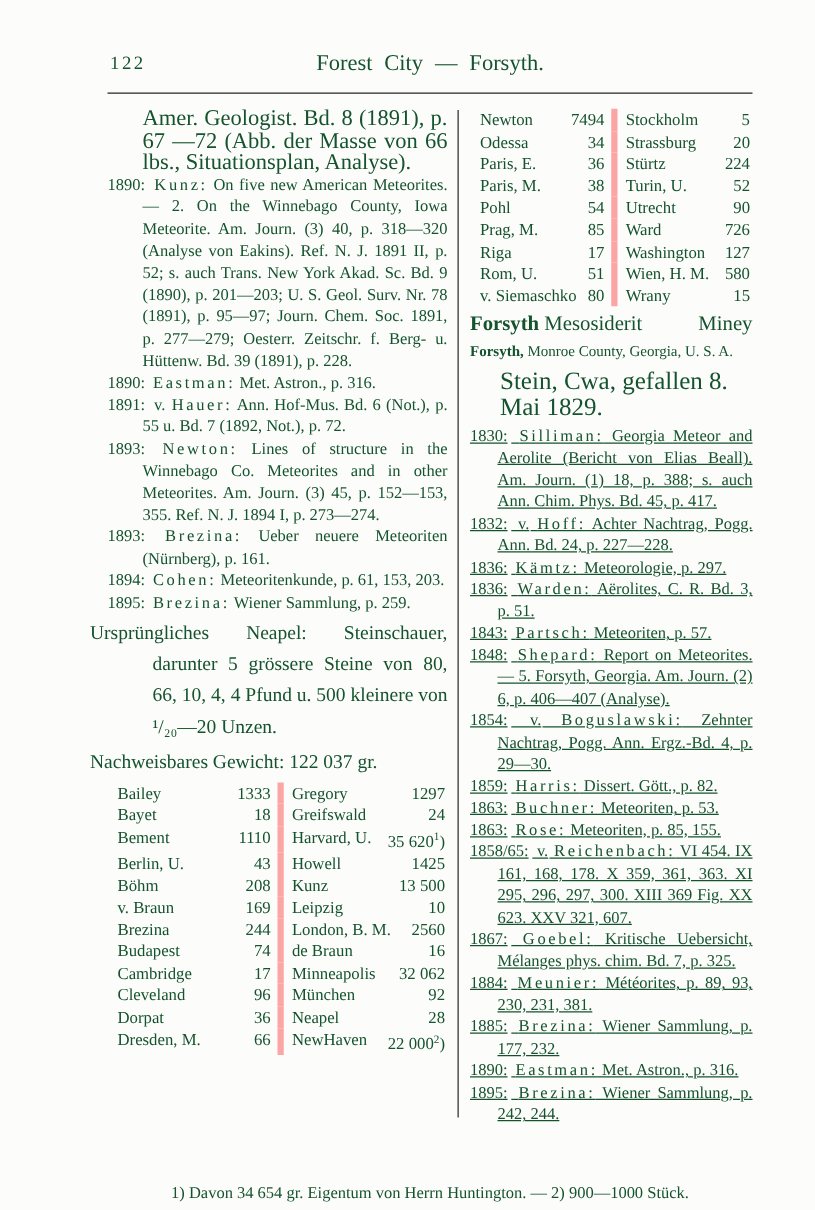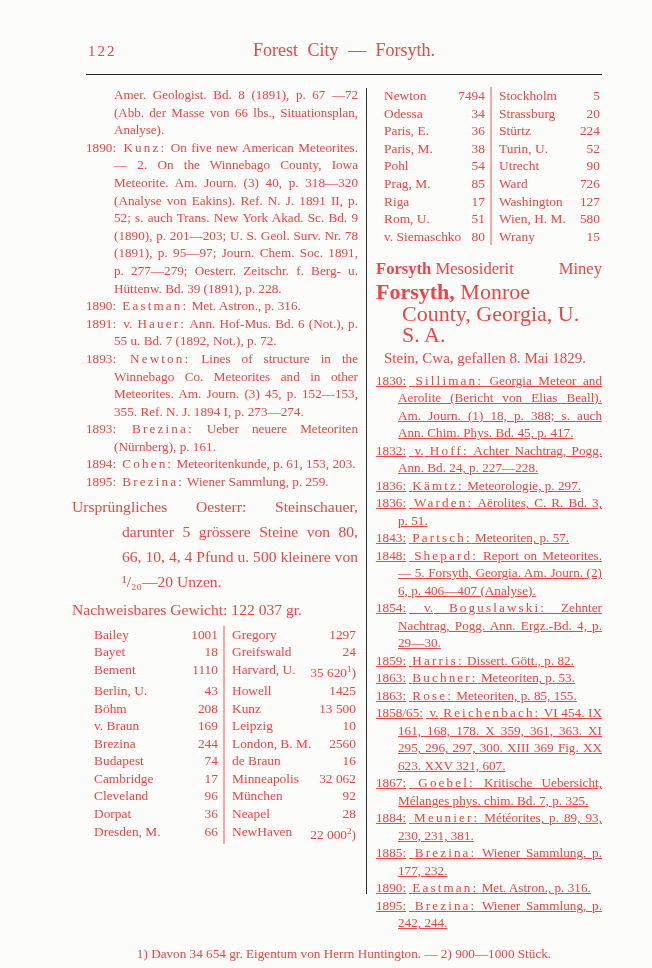--- a/index.html
+++ b/index.html
@@ -1,54 +1,54 @@
 <!DOCTYPE html>
 <html><head>
 <meta charset="utf-8">
 <style>
   html,body{margin:0;padding:0;background:#e8e8e6;}
   .page{
     position:relative;
     width:652px;height:968px;
     margin:0 auto;
     background:#fcfcfa;
-    color:#ef4444;
+    color:#14532d;
     font-family:"Liberation Serif","DejaVu Serif",serif;
     overflow:hidden;
   }
   
   .hdr{position:absolute;top:40px;left:86px;right:50px;height:26px;}
   .pageno{position:absolute;left:2px;top:3px;font-size:15px;letter-spacing:2px;}
   .runtitle{position:absolute;left:0;right:0;top:0;text-align:center;font-size:18px;word-spacing:5px;}
   .hrule{position:absolute;top:74px;left:86px;right:50px;border-top:1.6px solid #242424;}
   
   .cols{position:absolute;top:86px;left:86px;right:50px;display:flex;align-items:flex-start;}
   .colL{width:272px;}
   .colR{width:226px;}
   .vdiv{width:0;border-left:1px solid #2e2e2e;height:806px;margin:2px 9px 0 8px;}
   
-  .cont{font-size:13px;line-height:17.6px;text-align:justify;margin:0;padding-left:28px;}
+  .cont{font-size:18px;line-height:17.6px;text-align:justify;margin:0;padding-left:28px;}
   .entry{font-size:13.2px;line-height:17.6px;text-align:justify;margin:0;padding-left:28px;text-indent:-28px;}
   .colR .entry{padding-left:22px;text-indent:-22px;line-height:17.5px;text-decoration:underline;}
   .year{margin-right:3px;}
   .author{letter-spacing:0.16em;}
   .prefix{margin-right:1px;}
   
   .weight-para{font-size:15.6px;line-height:25px;text-align:justify;margin:3px 0 0 -14px;padding-left:50px;text-indent:-50px;}
   
   .wtable{font-size:13.4px;margin-top:4px;}
   .trow{display:flex;line-height:17.6px;white-space:nowrap;}
   .pair{flex:1;display:flex;justify-content:space-between;padding:0 5px 0 8px;min-width:0;}
-  .pair + .pair{border-left:2px solid #fca5a5;padding-left:7px;padding-right:2px;}
+  .pair + .pair{border-left:5px solid #fca5a5;padding-left:7px;padding-right:2px;}
   .cval sup{font-size:9px;}
   
-  .species-head{display:flex;justify-content:space-between;font-size:16.6px;line-height:22px;margin-top:13px;font-family:Liberation Serif, serif;}
+  .species-head{display:flex;justify-content:space-between;font-size:16.6px;line-height:22px;margin-top:3px;font-family:Liberation Serif, serif;}
   .bold{font-weight:bold;}
-  .loc{font-size:22px;line-height:21.5px;margin:1px 0 0;padding-left:26px;text-indent:-26px;}
-  .fall{font-size:15px;line-height:21px;margin:2px 0 3px;padding-left:8px;}
+  .loc{font-size:12px;line-height:21.5px;margin:1px 0 0;padding-left:26px;text-indent:-26px;}
+  .fall{font-size:20px;line-height:21px;margin:2px 16px 3px;padding-left:8px;}
   
   .footnote{position:absolute;left:86px;right:50px;top:898px;text-align:center;font-size:13.2px;margin-top:48px;}
 </style>
 </head>
 <body>
 
 <div class="page">
 
   <div class="hdr">
     <span class="pageno">122</span>
@@ -63,28 +63,28 @@
       <div>
           <p class="entry"><span class="year">1890:</span> <span class="author">Kunz:</span> On five new American Meteorites. — 2. On the Winnebago County, Iowa Meteorite. Am. Journ. (3) 40, p. 318—320 (Analyse von Eakins). Ref. N. J. 1891 II, p. 52; s. auch Trans. New York Akad. Sc. Bd. 9 (1890), p. 201—203; U. S. Geol. Surv. Nr. 78 (1891), p. 95—97; Journ. Chem. Soc. 1891, p. 277—279; Oesterr. Zeitschr. f. Berg- u. Hüttenw. Bd. 39 (1891), p. 228.</p>
           <p class="entry"><span class="year">1890:</span> <span class="author">Eastman:</span> Met. Astron., p. 316.</p>
           <p class="entry"><span class="year">1891:</span> <span class="prefix">v.</span> <span class="author">Hauer:</span> Ann. Hof-Mus. Bd. 6 (Not.), p. 55 u. Bd. 7 (1892, Not.), p. 72.</p>
           <p class="entry"><span class="year">1893:</span> <span class="author">Newton:</span> Lines of structure in the Winnebago Co. Meteorites and in other Meteorites. Am. Journ. (3) 45, p. 152—153, 355. Ref. N. J. 1894 I, p. 273—274.</p>
           <p class="entry"><span class="year">1893:</span> <span class="author">Brezina:</span> Ueber neuere Meteoriten (Nürnberg), p. 161.</p>
           <p class="entry"><span class="year">1894:</span> <span class="author">Cohen:</span> Meteoritenkunde, p. 61, 153, 203.</p>
           <p class="entry"><span class="year">1895:</span> <span class="author">Brezina:</span> Wiener Sammlung, p. 259.</p>
         </div>
 
-      <p class="weight-para"><span>Ursprüngliches Oesterr:</span> <span>Steinschauer, darunter 5 grössere Steine von 80, 66, 10, 4, 4 Pfund u. 500 kleinere von ¹/₂₀—20 Unzen.</span></p>
+      <p class="weight-para"><span>Ursprüngliches Neapel:</span> <span>Steinschauer, darunter 5 grössere Steine von 80, 66, 10, 4, 4 Pfund u. 500 kleinere von ¹/₂₀—20 Unzen.</span></p>
       <p class="weight-para"><span>Nachweisbares Gewicht:</span> <span>122 037 gr.</span></p>
 
       <div class="wtable">
           <div class="trow">
             <div class="pair">
               <span class="cname">Bailey</span>
-              <span class="cval">1001</span>
+              <span class="cval">1333</span>
             </div>
             <div class="pair">
               <span class="cname">Gregory</span>
               <span class="cval">1297</span>
             </div>
           </div>
           <div class="trow">
             <div class="pair">
               <span class="cname">Bayet</span>
               <span class="cval">18</span>

